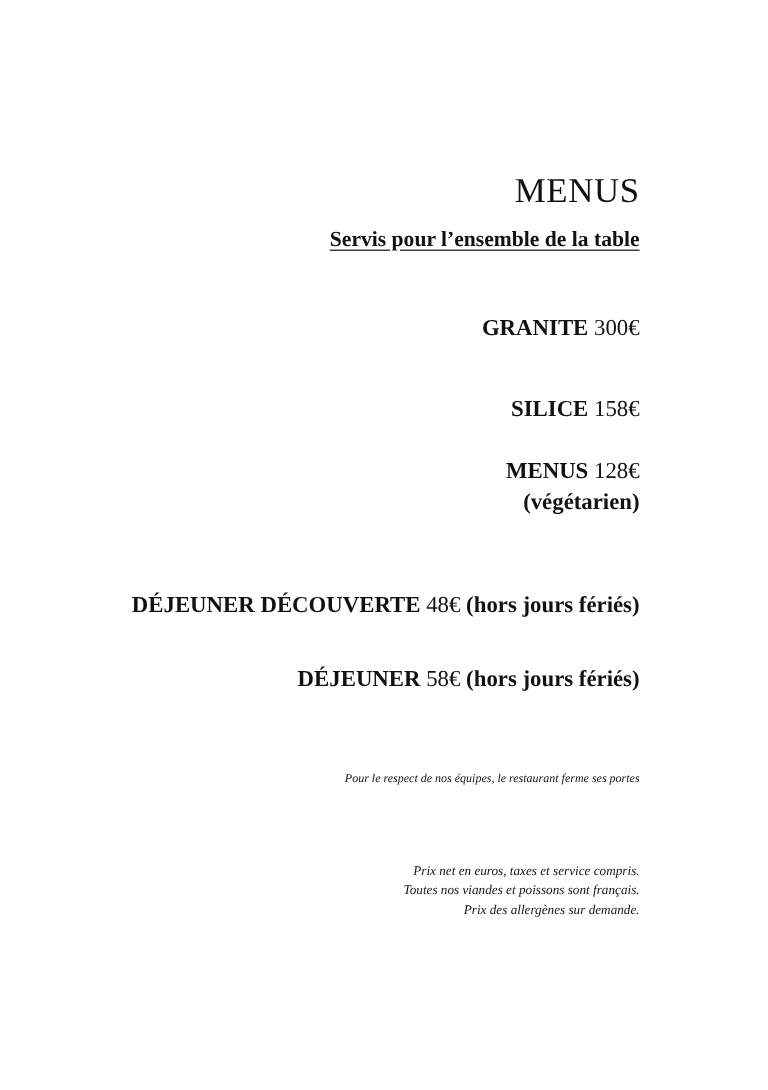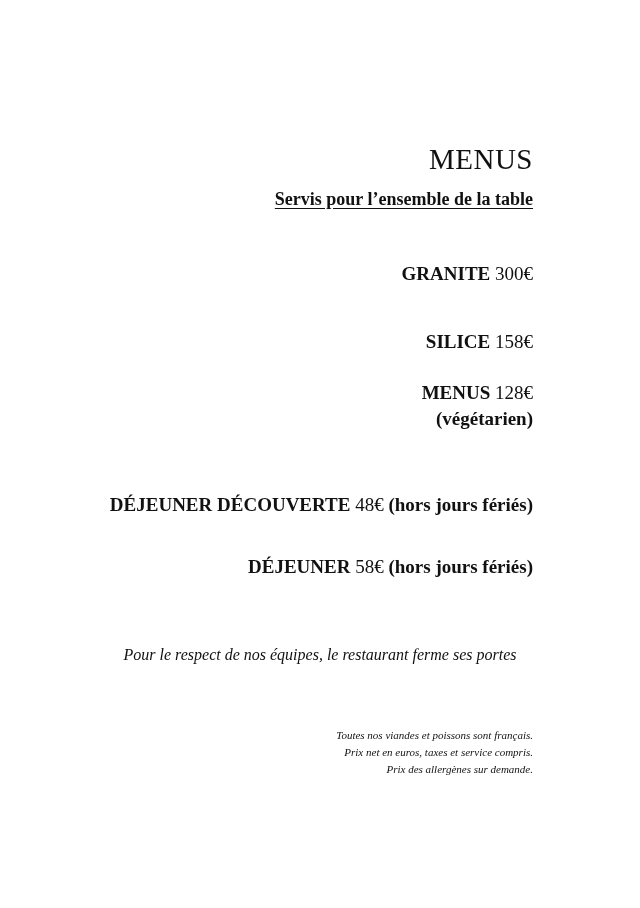--- a/index.html
+++ b/index.html
@@ -84,23 +84,22 @@
   .gap-granite   { height: 50px; }
   .gap-quartz    { height: 42px; }
   .gap-silice    { height: 26px; }
   .gap-lunch     { height: 61px; }
   .gap-dejeuner  { height: 36px; }
 
   
   .service-note {
     margin-top: 62px;
     font-style: italic;
-    font-size: 16px;
+    font-size: 10px;
     line-height: 1.6;
-    text-align: center;
   }
   .service-note div {
     white-space: nowrap;
   }
 
   
   .footer-note {
     margin-top: 60px;
     font-style: italic;
     font-size: 11px;
@@ -153,18 +152,18 @@
       <div class="menu-line"><span class="menu-name">DÉJEUNER</span> <span class="menu-price">58€</span> <span class="menu-note">(hors jours fériés)</span></div>
     </li>
 
   </ul>
 
   <div class="service-note">
     <div>Pour le respect de nos équipes, le restaurant ferme ses portes</div>
   </div>
 
   <div class="footer-note">
+    <div>Prix net en euros, taxes et service compris.</div>
     <div>Toutes nos viandes et poissons sont français.</div>
-    <div>Prix net en euros, taxes et service compris.</div>
     <div>Prix des allergènes sur demande.</div>
   </div>
 
 </div>
 
 </body></html>

